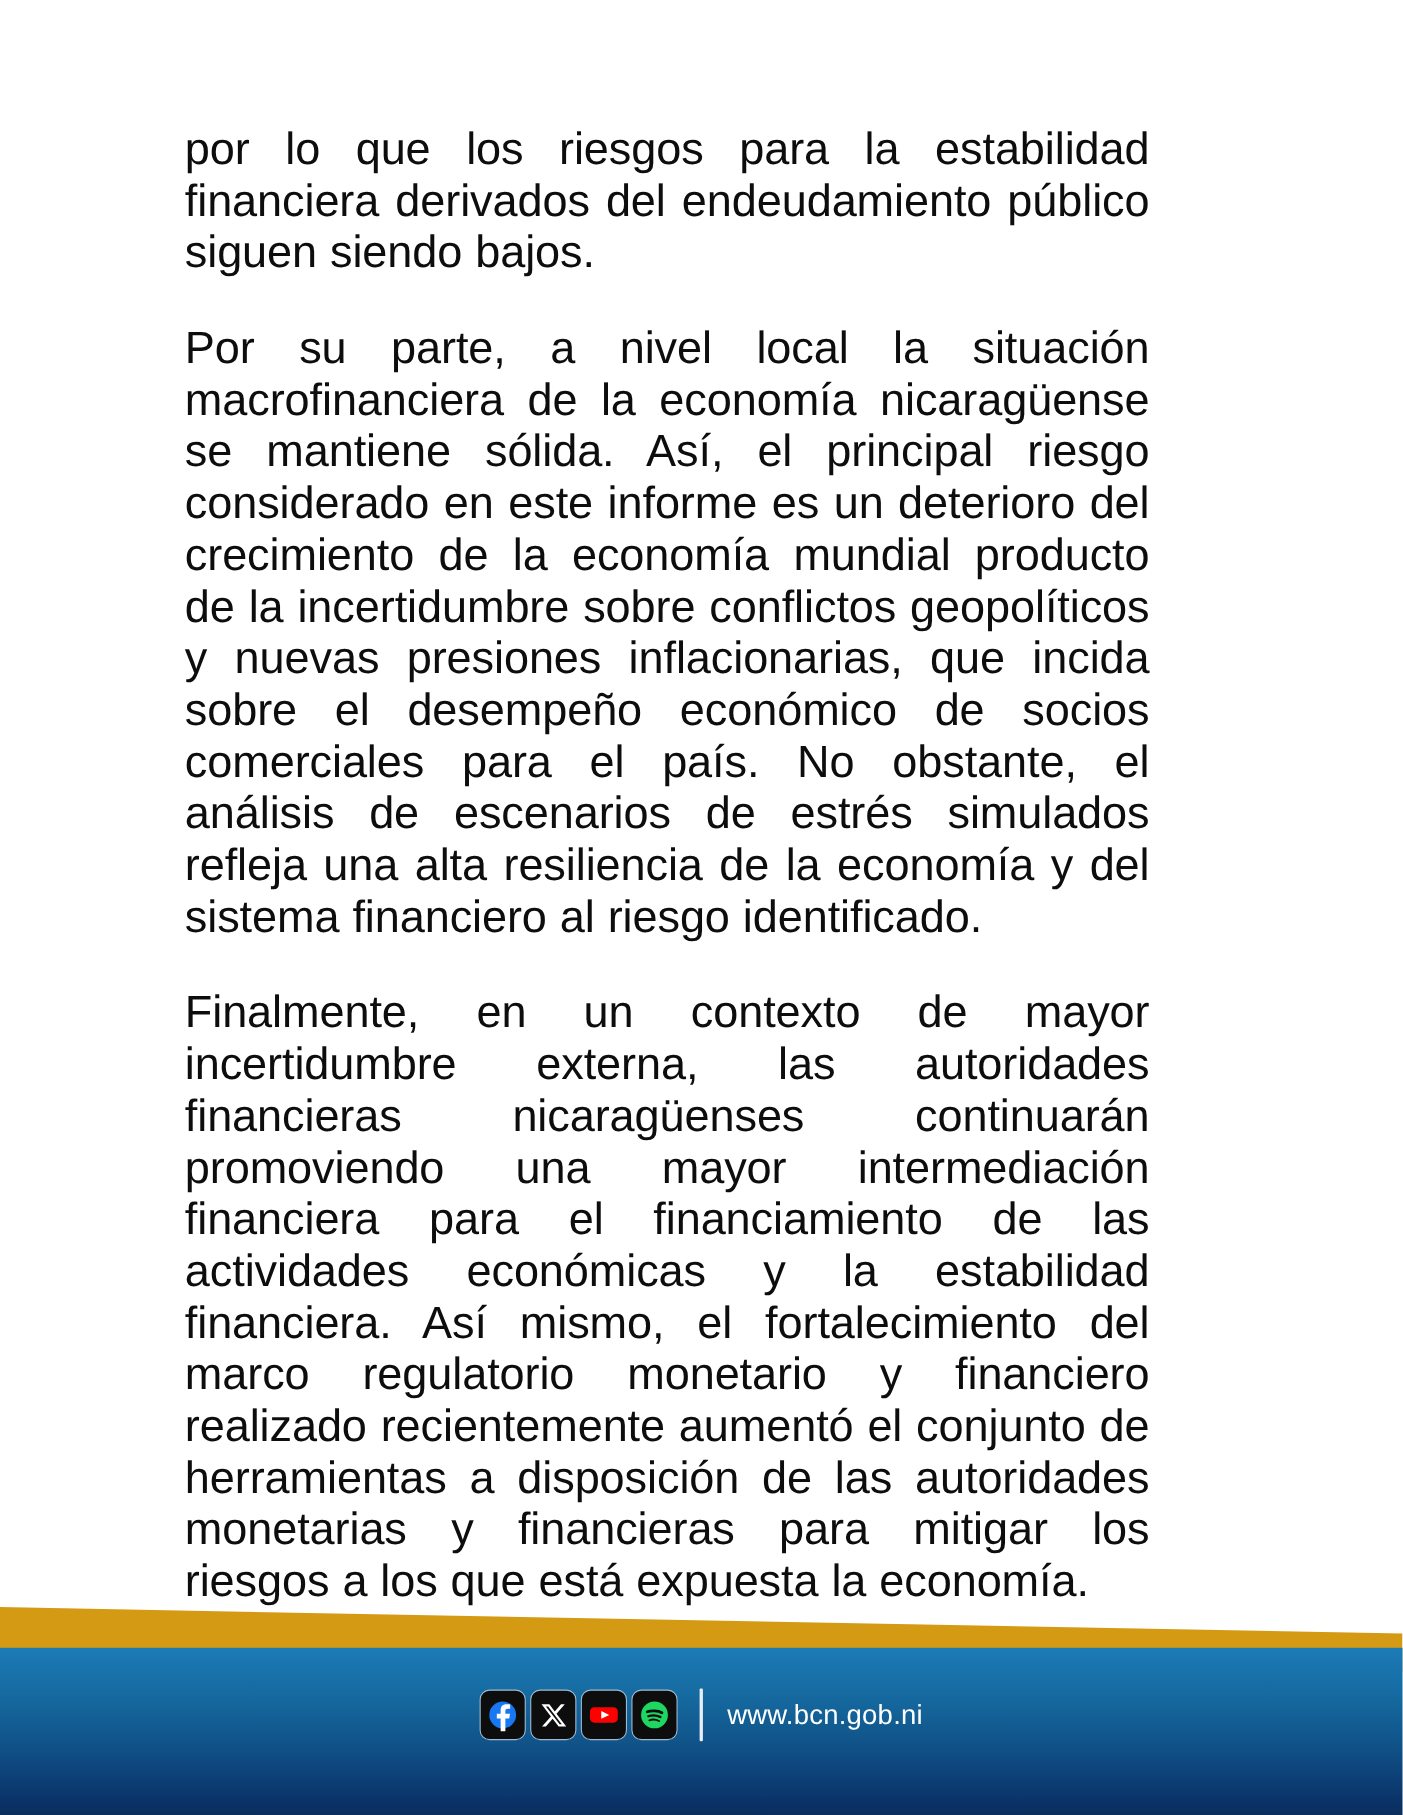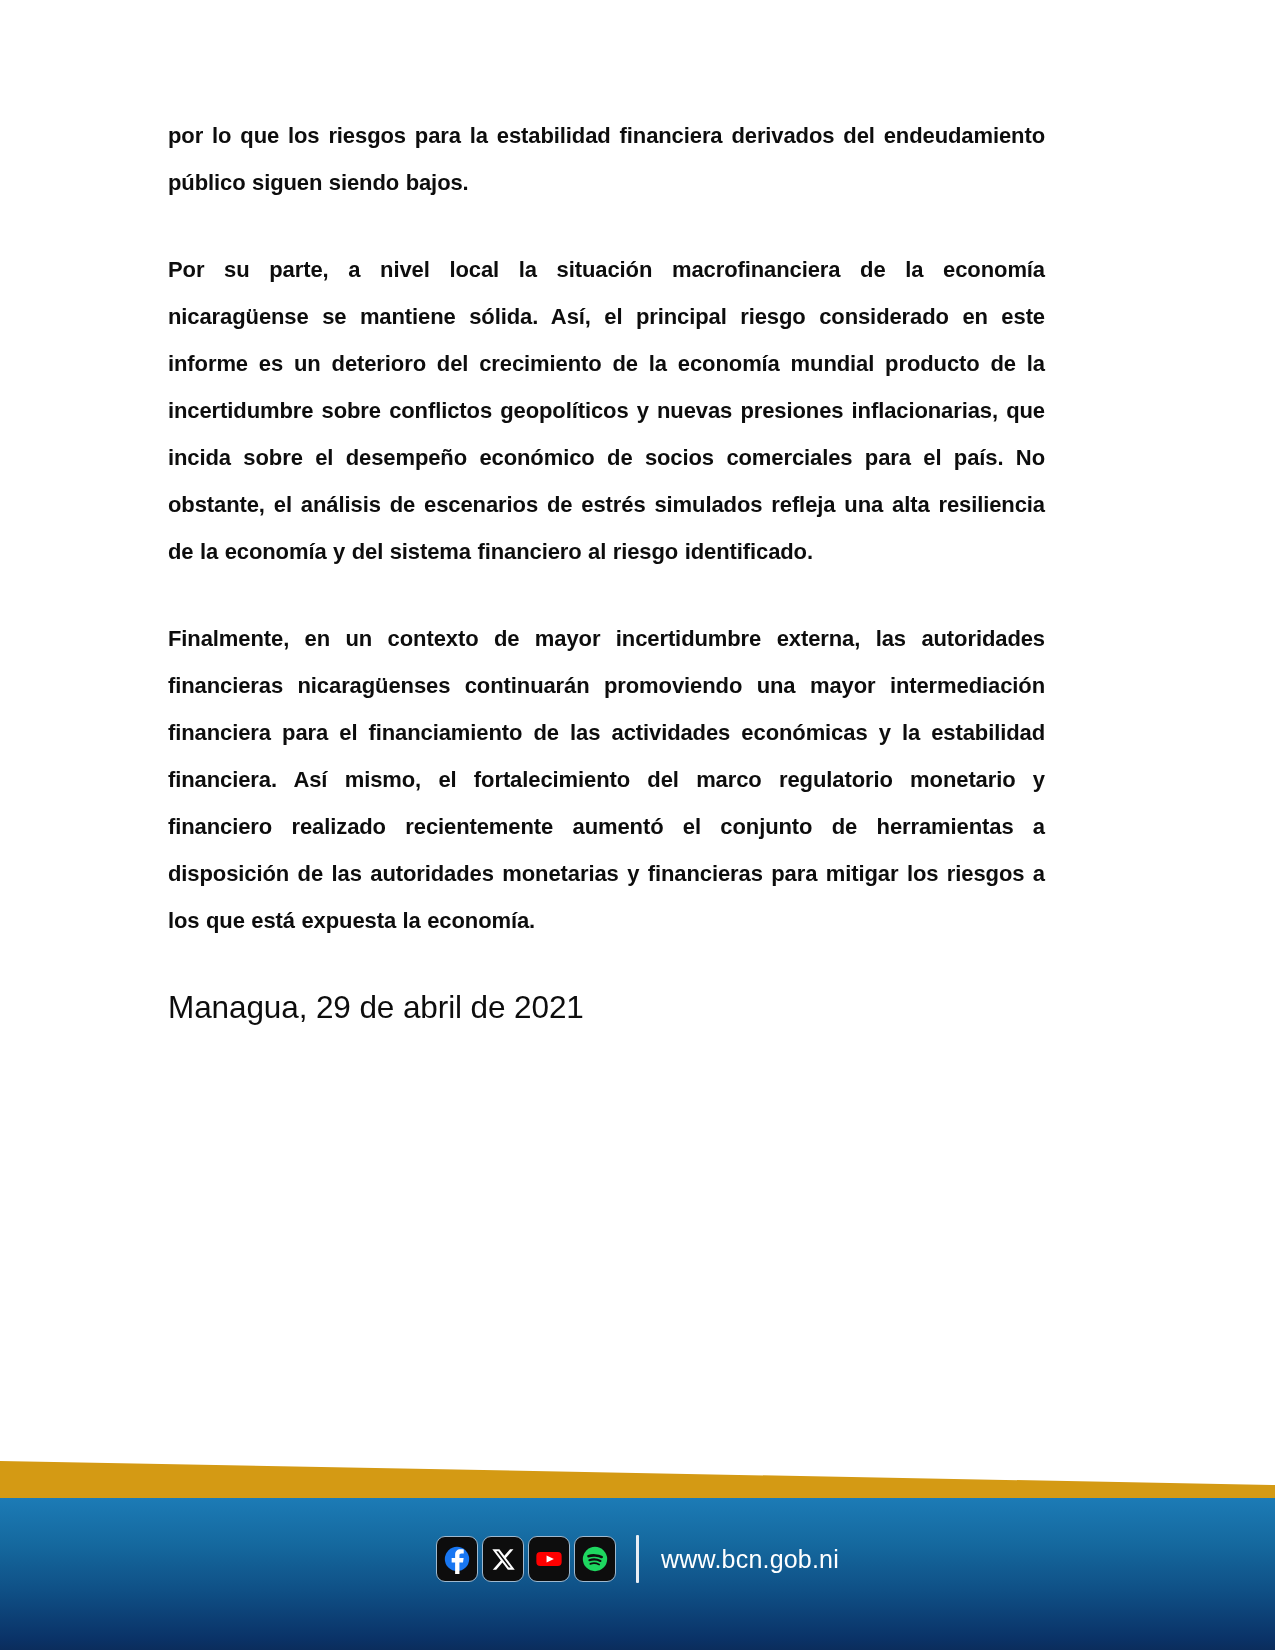--- a/index.html
+++ b/index.html
@@ -28,29 +28,28 @@
     position: absolute;
     left: 168px;
     top: 112px;
     width: 877px;
   }
 
   .para {
     margin: 0 0 40px 0;
     text-align: justify;
     text-justify: inter-word;
-    font-size: 22px;
+    font-size: 41px;
     line-height: 47px;
     color: #0d0d0d;
     font-family: "Liberation Sans Narrow", "Liberation Sans", "DejaVu Sans", sans-serif;
     font-stretch: condensed;
     letter-spacing: -0.1px;
     word-spacing: 0.5px;
     hyphens: none;
-    font-weight: bold;
   }
 
   .para.tight {
   }
 
   
   .dateline {
     margin: 0;
     text-align: left;
     font-size: 31.5px;

